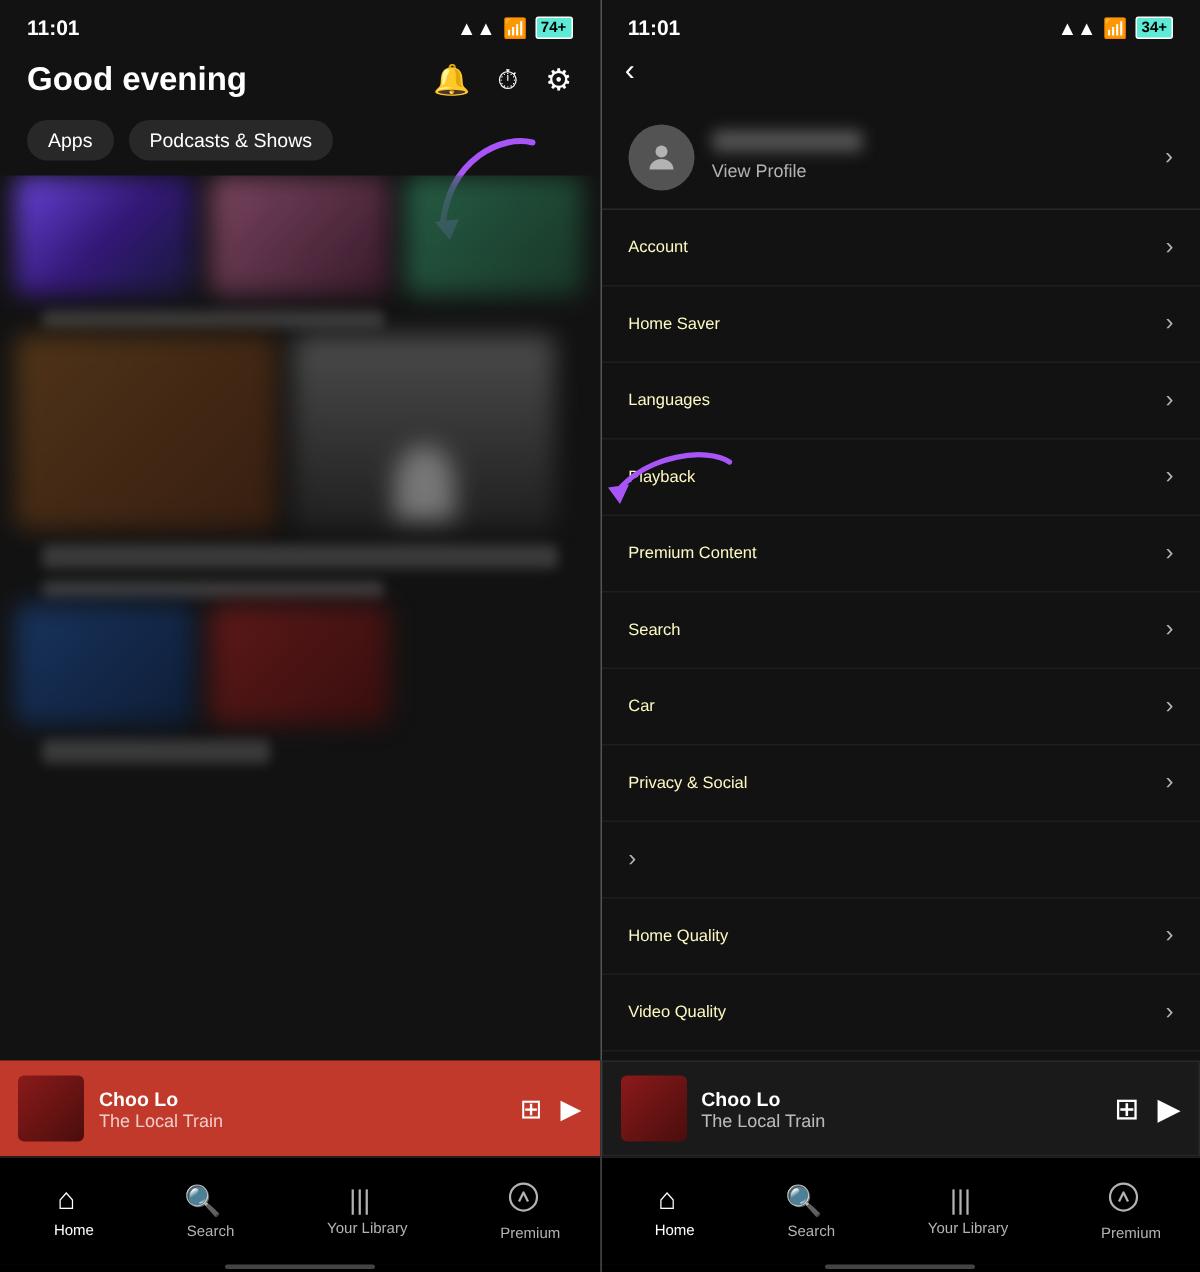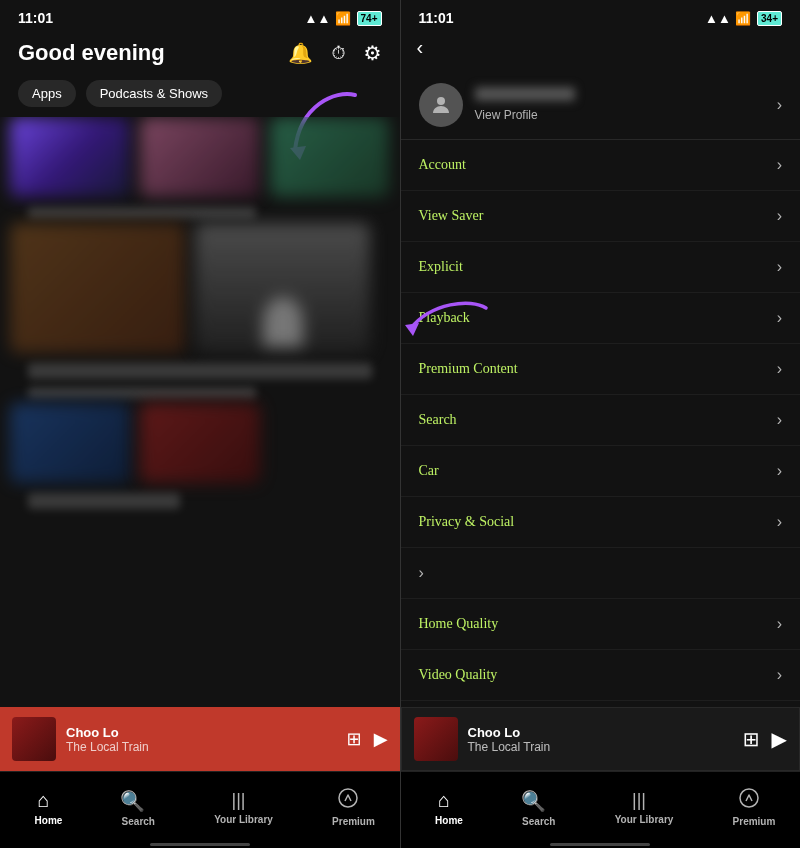--- a/index.html
+++ b/index.html
@@ -184,21 +184,21 @@
     }
     .nav-item {
       display: flex;
       flex-direction: column;
       align-items: center;
       gap: 3px;
       cursor: pointer;
     }
     .nav-icon { font-size: 20px; color: #b3b3b3; }
     .nav-icon.active { color: #fff; }
-    .nav-label { font-size: 10px; color: #b3b3b3; font-weight: 700; margin-left: 10px; }
+    .nav-label { font-size: 10px; color: #b3b3b3; font-weight: 400; margin-left: 10px; }
     .nav-label.active { color: #fff; }
 
     
     .divider {
       width: 1px;
       background: #333;
       flex-shrink: 0;
     }
 
     
@@ -287,24 +287,23 @@
 
     .settings-item {
       display: flex;
       align-items: center;
       justify-content: space-between;
       padding: 16px 18px;
       border-bottom: 1px solid #1e1e1e;
       cursor: pointer;
     }
     .settings-item-label {
-      color: #bef264;
-      font-size: 14px;
+      color: #fef9c3;
+      font-size: 11px;
       font-weight: 400;
-      font-family: Liberation Serif, serif;
     }
     .settings-item-chevron { color: #b3b3b3; font-size: 16px; }
 
     
     .r-now-playing {
       height: 64px;
       background: #1a1a1a;
       border: 1px solid #282828;
       display: flex;
       align-items: center;
@@ -488,26 +487,26 @@
   </div>
 
   <div class="settings-list settings-relative">
 
     <div class="settings-item">
       <span class="settings-item-label">Account</span>
       <span class="settings-item-chevron">›</span>
     </div>
 
     <div class="settings-item">
-      <span class="settings-item-label">View Saver</span>
-      <span class="settings-item-chevron">›</span>
-    </div>
-
-    <div class="settings-item">
-      <span class="settings-item-label">Explicit</span>
+      <span class="settings-item-label">Home Saver</span>
+      <span class="settings-item-chevron">›</span>
+    </div>
+
+    <div class="settings-item">
+      <span class="settings-item-label">Languages</span>
       <span class="settings-item-chevron">›</span>
     </div>
 
     <div class="settings-item" style="position:relative;">
       <span class="settings-item-label">Playback</span>
       <span class="settings-item-chevron">›</span>
 
       <div style="position:absolute;left:-10px;top:-5px;pointer-events:none;">
         <svg width="100" height="55" viewBox="0 0 100 55" fill="none">
           <path d="M95 20 C80 10, 40 15, 20 40" stroke="#a855f7" stroke-width="3.5" stroke-linecap="round" fill="none"></path>

